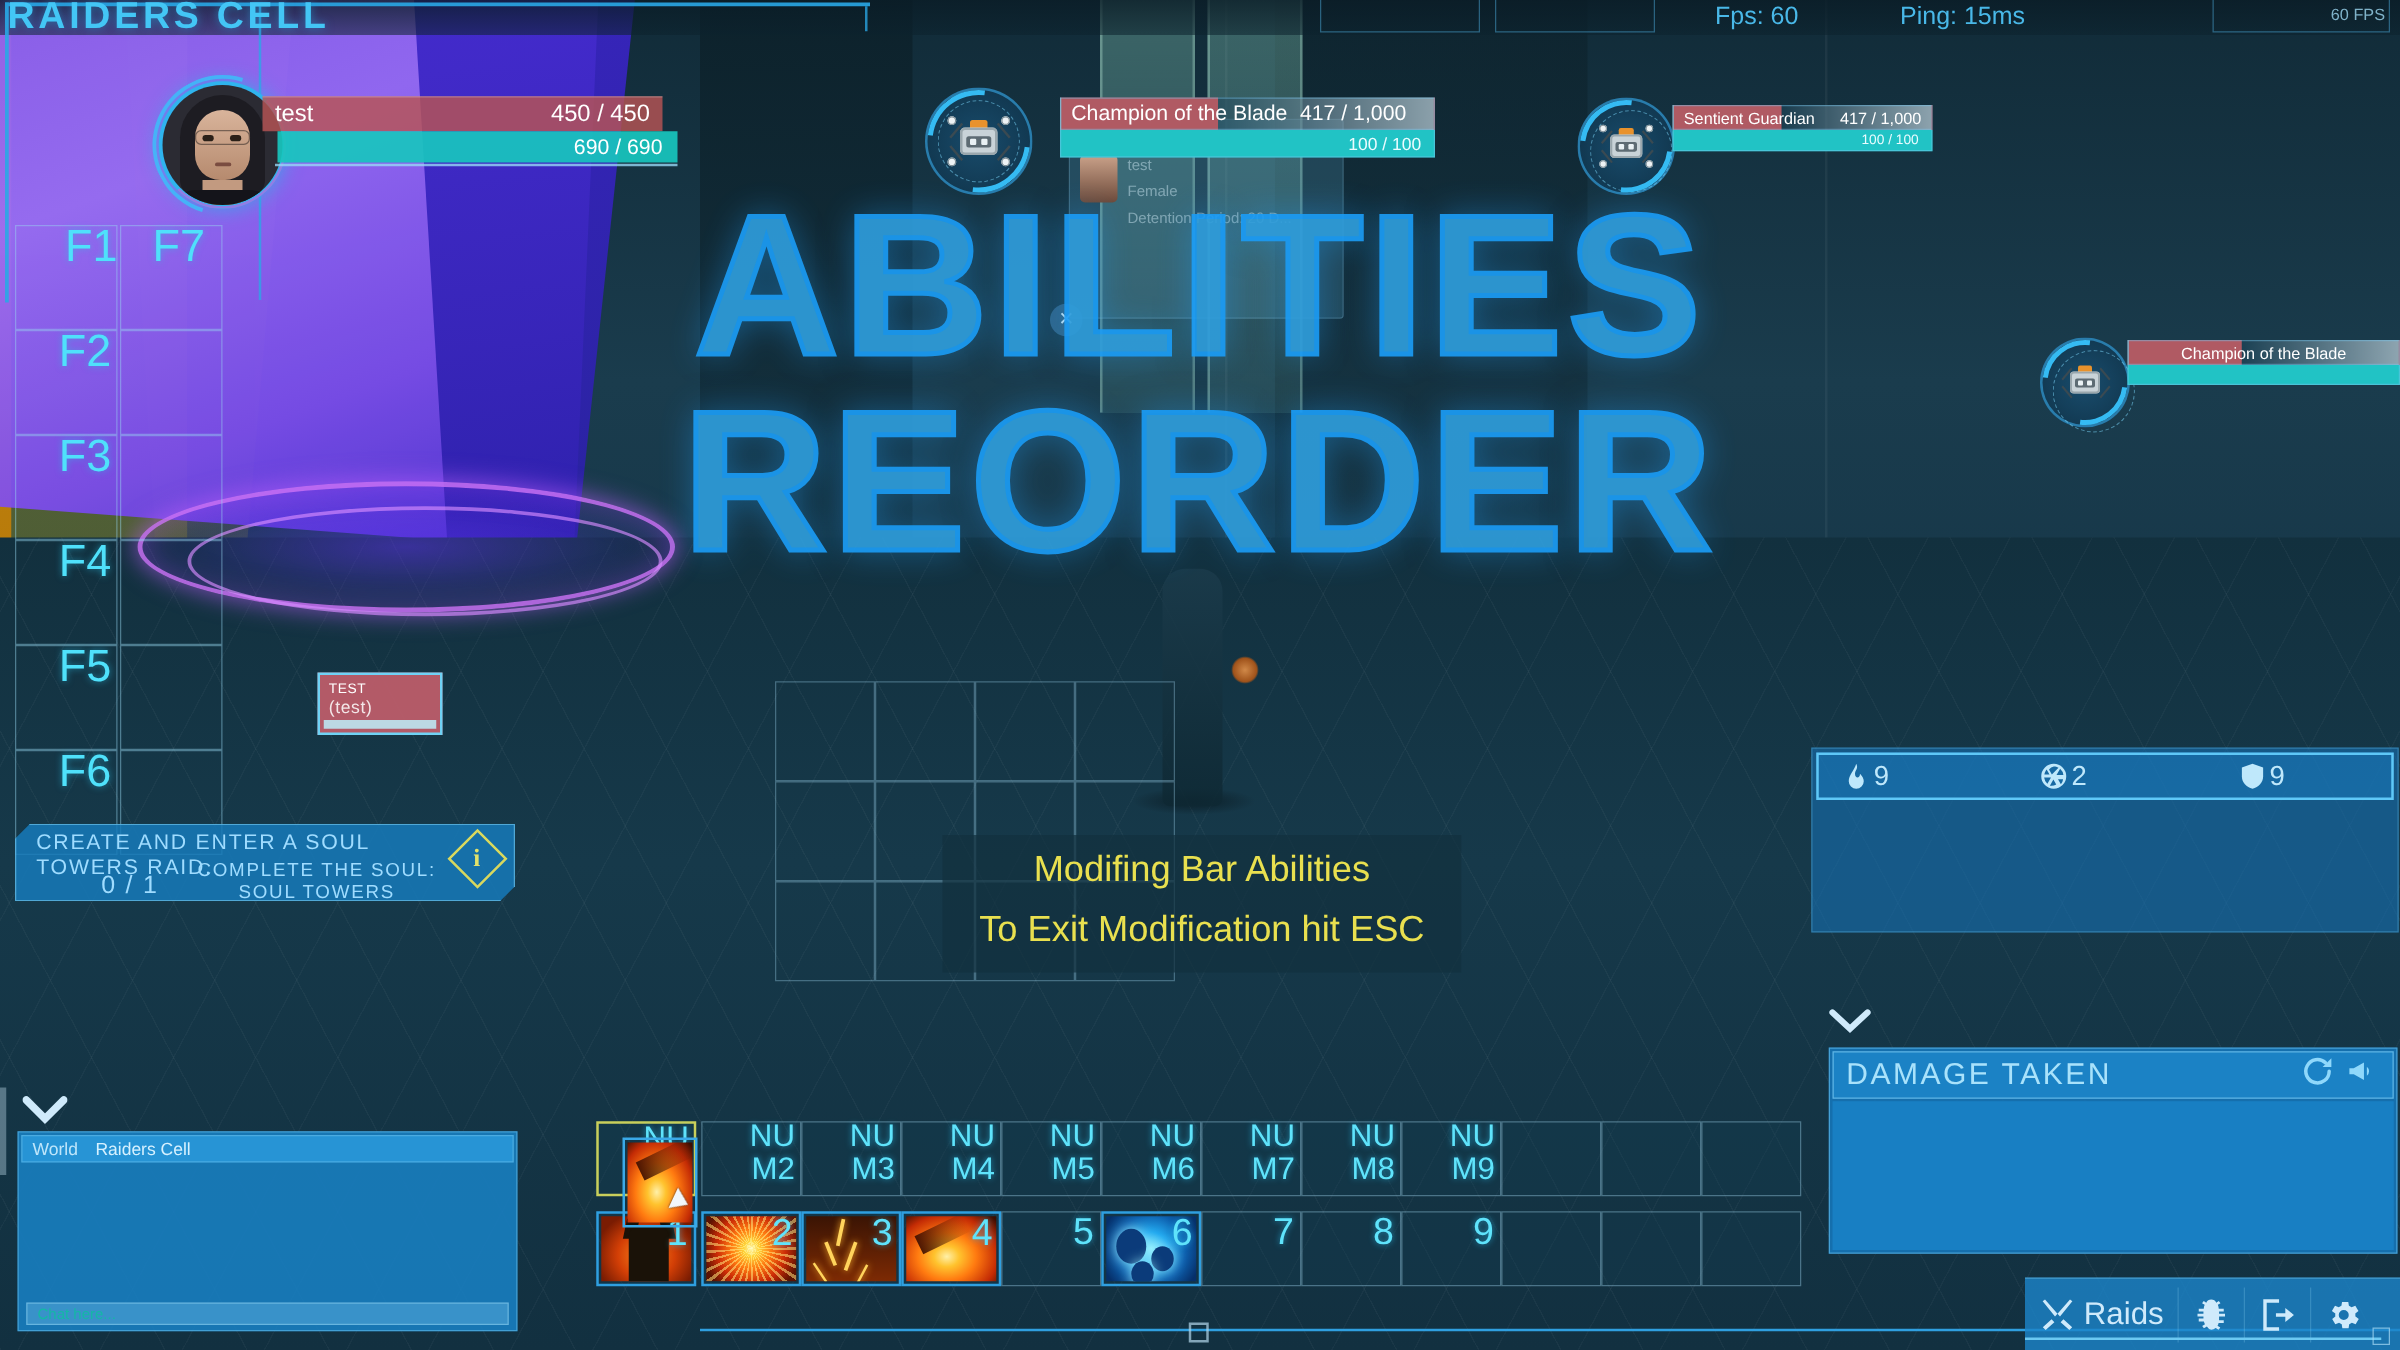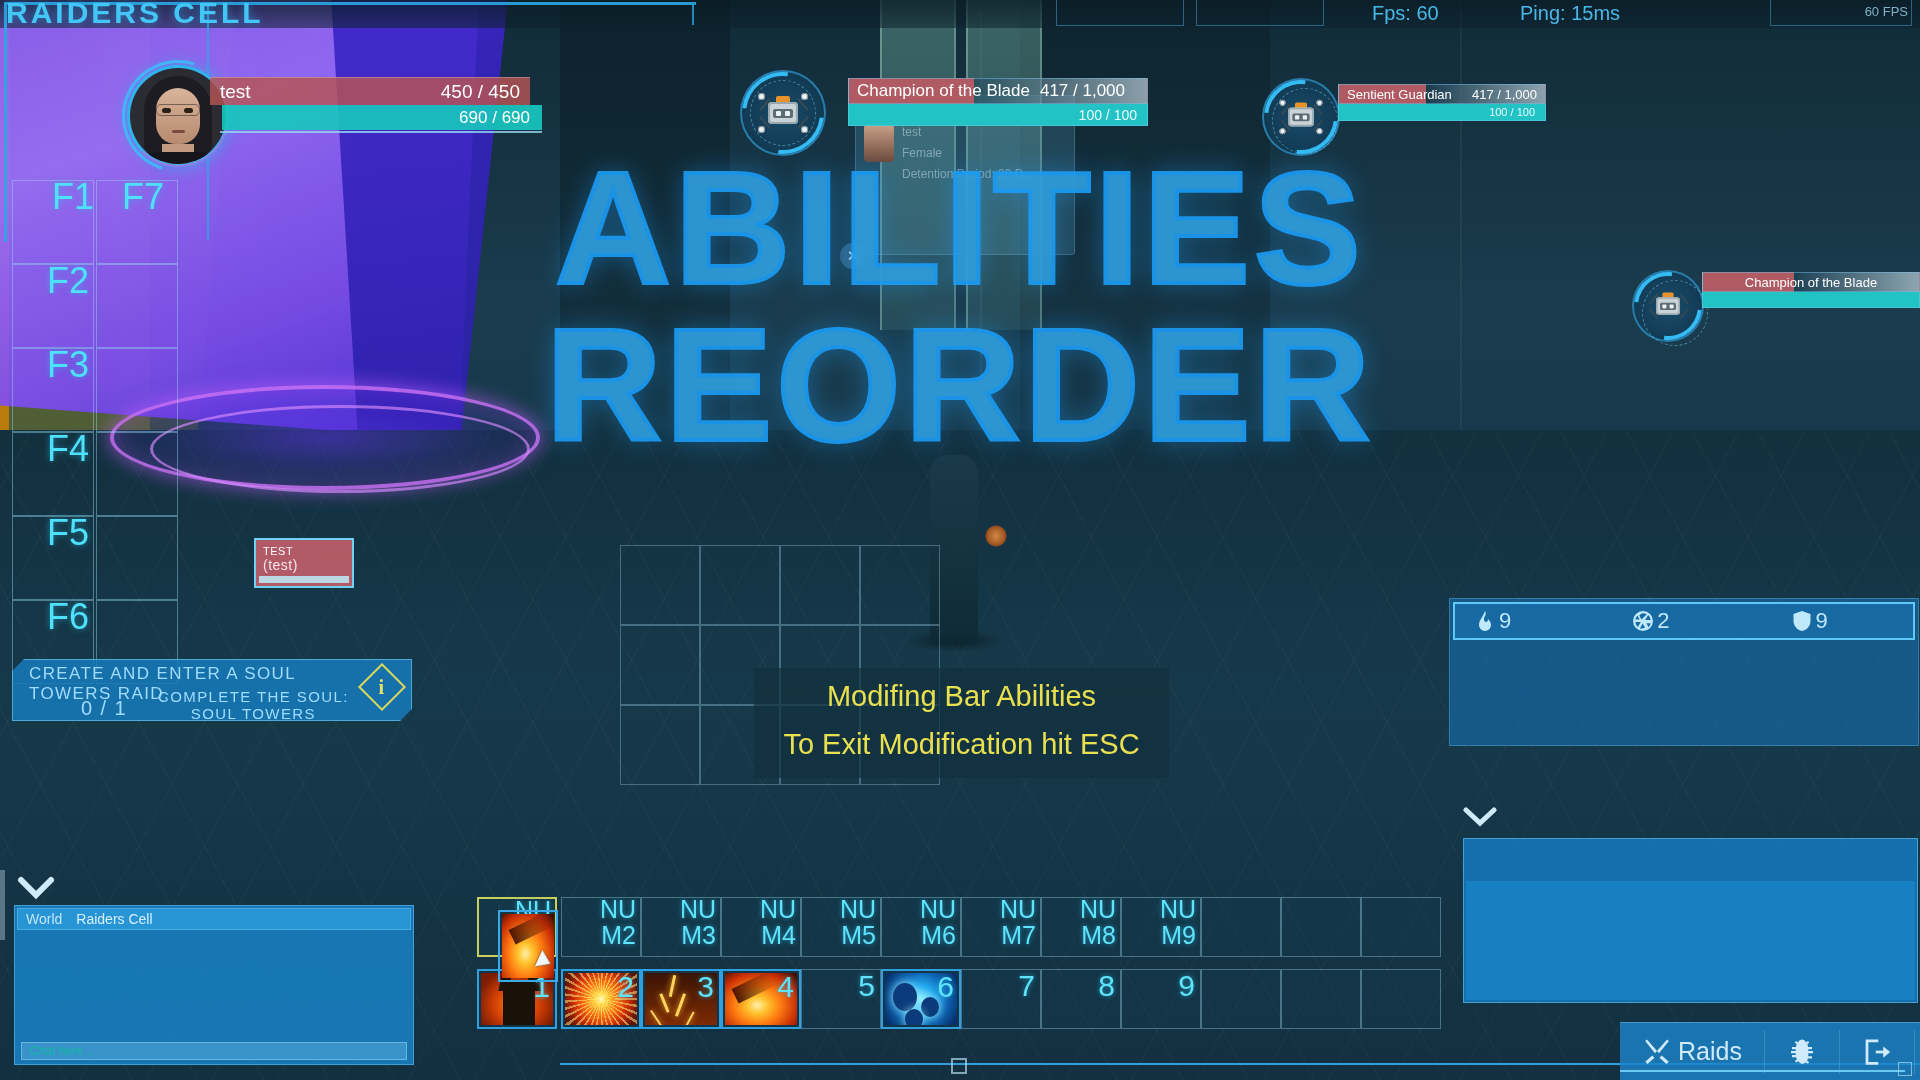--- a/index.html
+++ b/index.html
@@ -457,21 +457,21 @@
 
   
   #menu-bar{
     position:absolute; left:1620px; top:1022px; width:300px; height:58px;
     background:rgba(28,132,200,.82);
     border-top:1px solid rgba(120,205,245,.45);
     display:flex; align-items:center;
   }
   .mbtn{
     height:44px; display:flex; align-items:center; gap:6px;
-    color:#cfeafb; font-size:25px; padding:0 22px;
+    color:#cfeafb; font-size:25px; padding:0 11px;
     border-right:1px solid rgba(140,210,245,.25);
   }
   .mbtn svg{ display:block; }
   #menu-underline{
     position:absolute; left:1620px; top:1070px; width:285px; height:2px; background:#6cc9f2;
   }
   #menu-resize{
     position:absolute; left:1898px; top:1062px; width:14px; height:14px;
     border:1px solid rgba(170,220,245,.7);
   }
@@ -733,20 +733,35 @@
     </div>
   </div>
 </div>
 
 <div id="dmg-collapse">
   <svg viewBox="0 0 34 24" width="34" height="24">
       <path d="M3 5 L17 18 L31 5" stroke="#cfeafb" stroke-width="5" fill="none" stroke-linecap="round"></path>
     </svg>
 </div>
 <div id="dmg-panel">
+  <div id="dmg-header">
+    <span>DAMAGE TAKEN</span>
+    <span class="sp"></span>
+    <span style="margin-right:8px;">
+      <svg viewBox="0 0 24 24" width="28" height="28">
+          <path d="M20 12a8 8 0 1 1-2.6-5.9" stroke="#8fd8fb" stroke-width="2.4" fill="none" stroke-linecap="round"></path>
+          <path fill="#8fd8fb" d="M21.5 3v6h-6z"></path>
+        </svg>
+    </span>
+    <span>
+      <svg viewBox="0 0 24 24" width="28" height="28">
+          <path fill="#8fd8fb" d="M3 10v4h3l7 4V6L6 10H3zm13.5 2a4 4 0 0 1-1.5 3.1V8.9a4 4 0 0 1 1.5 3.1z"></path>
+        </svg>
+    </span>
+  </div>
   <div id="dmg-body"></div>
 </div>
 
 <div id="chat-collapse">
   <svg viewBox="0 0 36 26" width="36" height="26">
       <path d="M3 5 L18 20 L33 5" stroke="#cfeafb" stroke-width="6" fill="none" stroke-linecap="round"></path>
     </svg>
 </div>
 <div id="chat-panel">
   <div id="chat-tabs">

